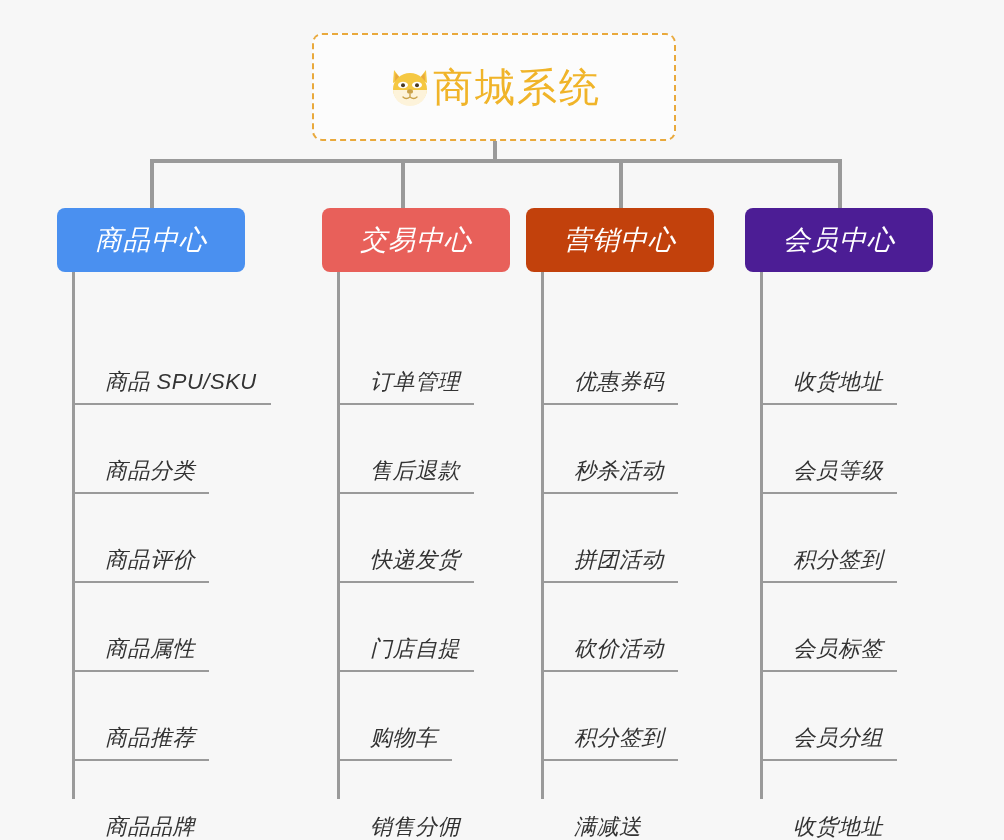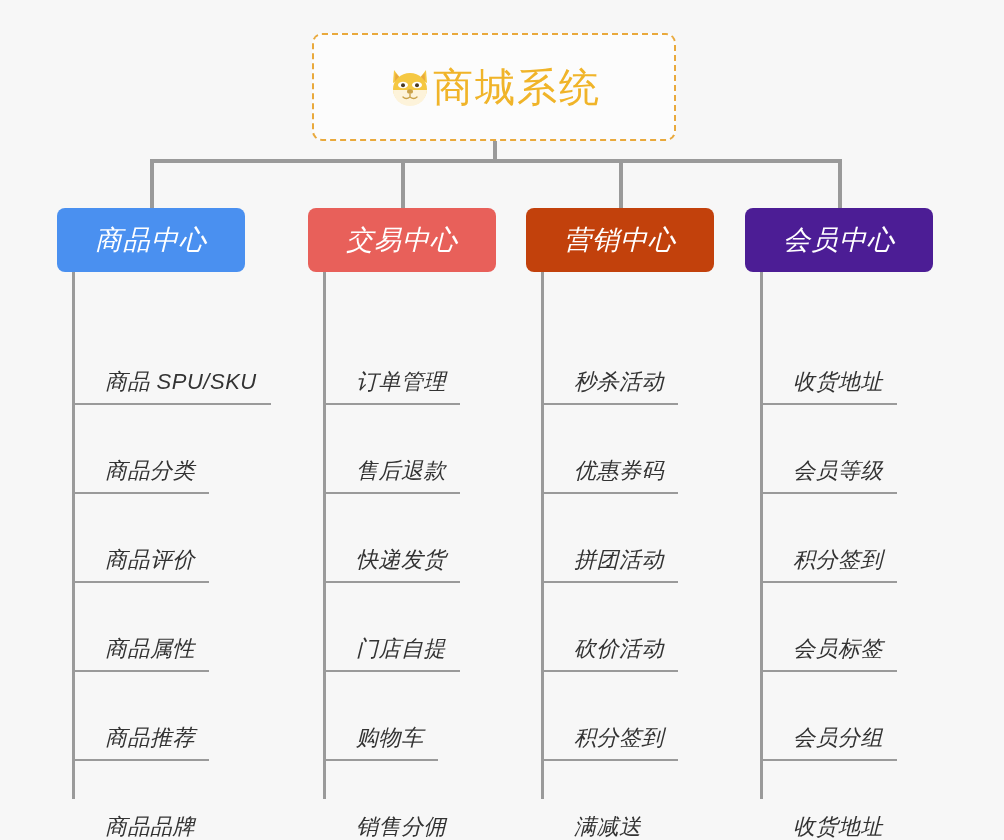--- a/index.html
+++ b/index.html
@@ -180,21 +180,21 @@
         </div>
       <div class="leaf">
           <div class="leaf-inner"><span class="leaf-label">商品推荐</span></div>
         </div>
       <div class="leaf">
           <div class="leaf-inner"><span class="leaf-label">商品品牌</span></div>
         </div>
     </div>
   </div>
 
-  <div class="branch" style="left:308px">
+  <div class="branch" style="left:322px">
     <div class="branch-header" style="background:#e8605a">
       <span>交易中心</span>
     </div>
     <div class="branch-spine"></div>
     <div class="leaf-list">
       <div class="leaf">
           <div class="leaf-inner"><span class="leaf-label">订单管理</span></div>
         </div>
       <div class="leaf">
           <div class="leaf-inner"><span class="leaf-label">售后退款</span></div>
@@ -214,24 +214,24 @@
     </div>
   </div>
 
   <div class="branch" style="left:526px">
     <div class="branch-header" style="background:#c2410c">
       <span>营销中心</span>
     </div>
     <div class="branch-spine"></div>
     <div class="leaf-list">
       <div class="leaf">
+          <div class="leaf-inner"><span class="leaf-label">优惠券码</span></div>
+        </div>
+      <div class="leaf">
           <div class="leaf-inner"><span class="leaf-label">秒杀活动</span></div>
-        </div>
-      <div class="leaf">
-          <div class="leaf-inner"><span class="leaf-label">优惠券码</span></div>
         </div>
       <div class="leaf">
           <div class="leaf-inner"><span class="leaf-label">拼团活动</span></div>
         </div>
       <div class="leaf">
           <div class="leaf-inner"><span class="leaf-label">砍价活动</span></div>
         </div>
       <div class="leaf">
           <div class="leaf-inner"><span class="leaf-label">积分签到</span></div>
         </div>

